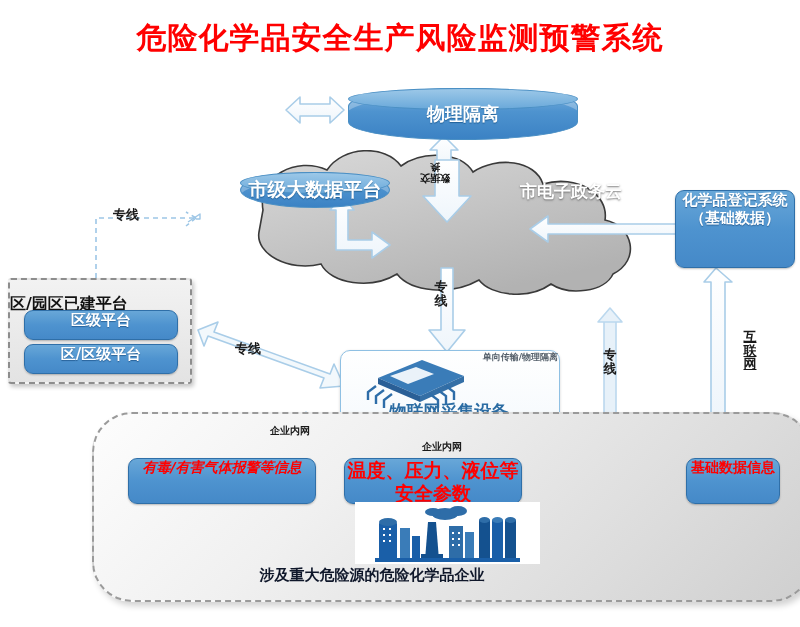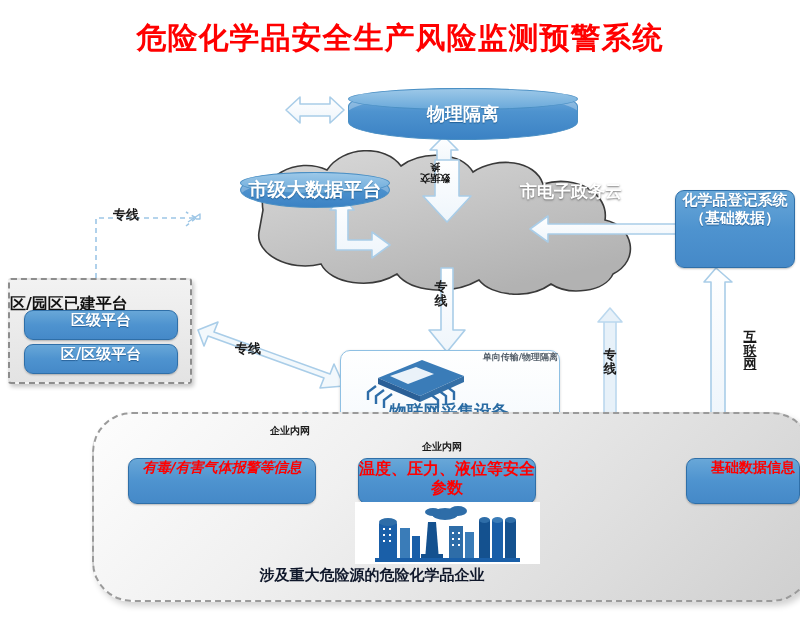--- a/index.html
+++ b/index.html
@@ -253,26 +253,26 @@
   </div>
   <div class="iot-note">单向传输/物理隔离</div>
   <div class="iot-label">物联网采集设备</div>
 
   <div class="enterprise"></div>
 
   <div class="bluebox red-txt" style="left:128px;top:458px;width:186px;height:44px;font-size:14px;font-style:italic;">
     <span>有毒/有害气体报警等信息</span>
   </div>
 
-  <div class="bluebox red-txt" style="left:358px;top:458px;width:176px;height:44px;font-size:16px;">
+  <div class="bluebox red-txt" style="left:344px;top:458px;width:176px;height:44px;font-size:19px;">
     <span>温度、压力、液位等安全参数</span>
   </div>
 
 
-  <div class="bluebox red-txt" style="left:686px;top:458px;width:92px;height:44px;font-size:14px;padding-left:20px;">
+  <div class="bluebox red-txt" style="left:686px;top:458px;width:92px;height:44px;font-size:14px;">
     <span>基础数据信息</span>
   </div>
 
   <div class="factory">
     <svg width="185" height="62" viewBox="0 0 185 62">
       <g fill="#1A5FA8">
         <ellipse cx="90" cy="12" rx="13" ry="6" fill="#2E6DA8"></ellipse>
         <ellipse cx="103" cy="9" rx="9" ry="5" fill="#2E6DA8"></ellipse>
         <ellipse cx="78" cy="10" rx="8" ry="4" fill="#2E6DA8"></ellipse>
         <rect x="24" y="20" width="18" height="38" rx="2"></rect>

